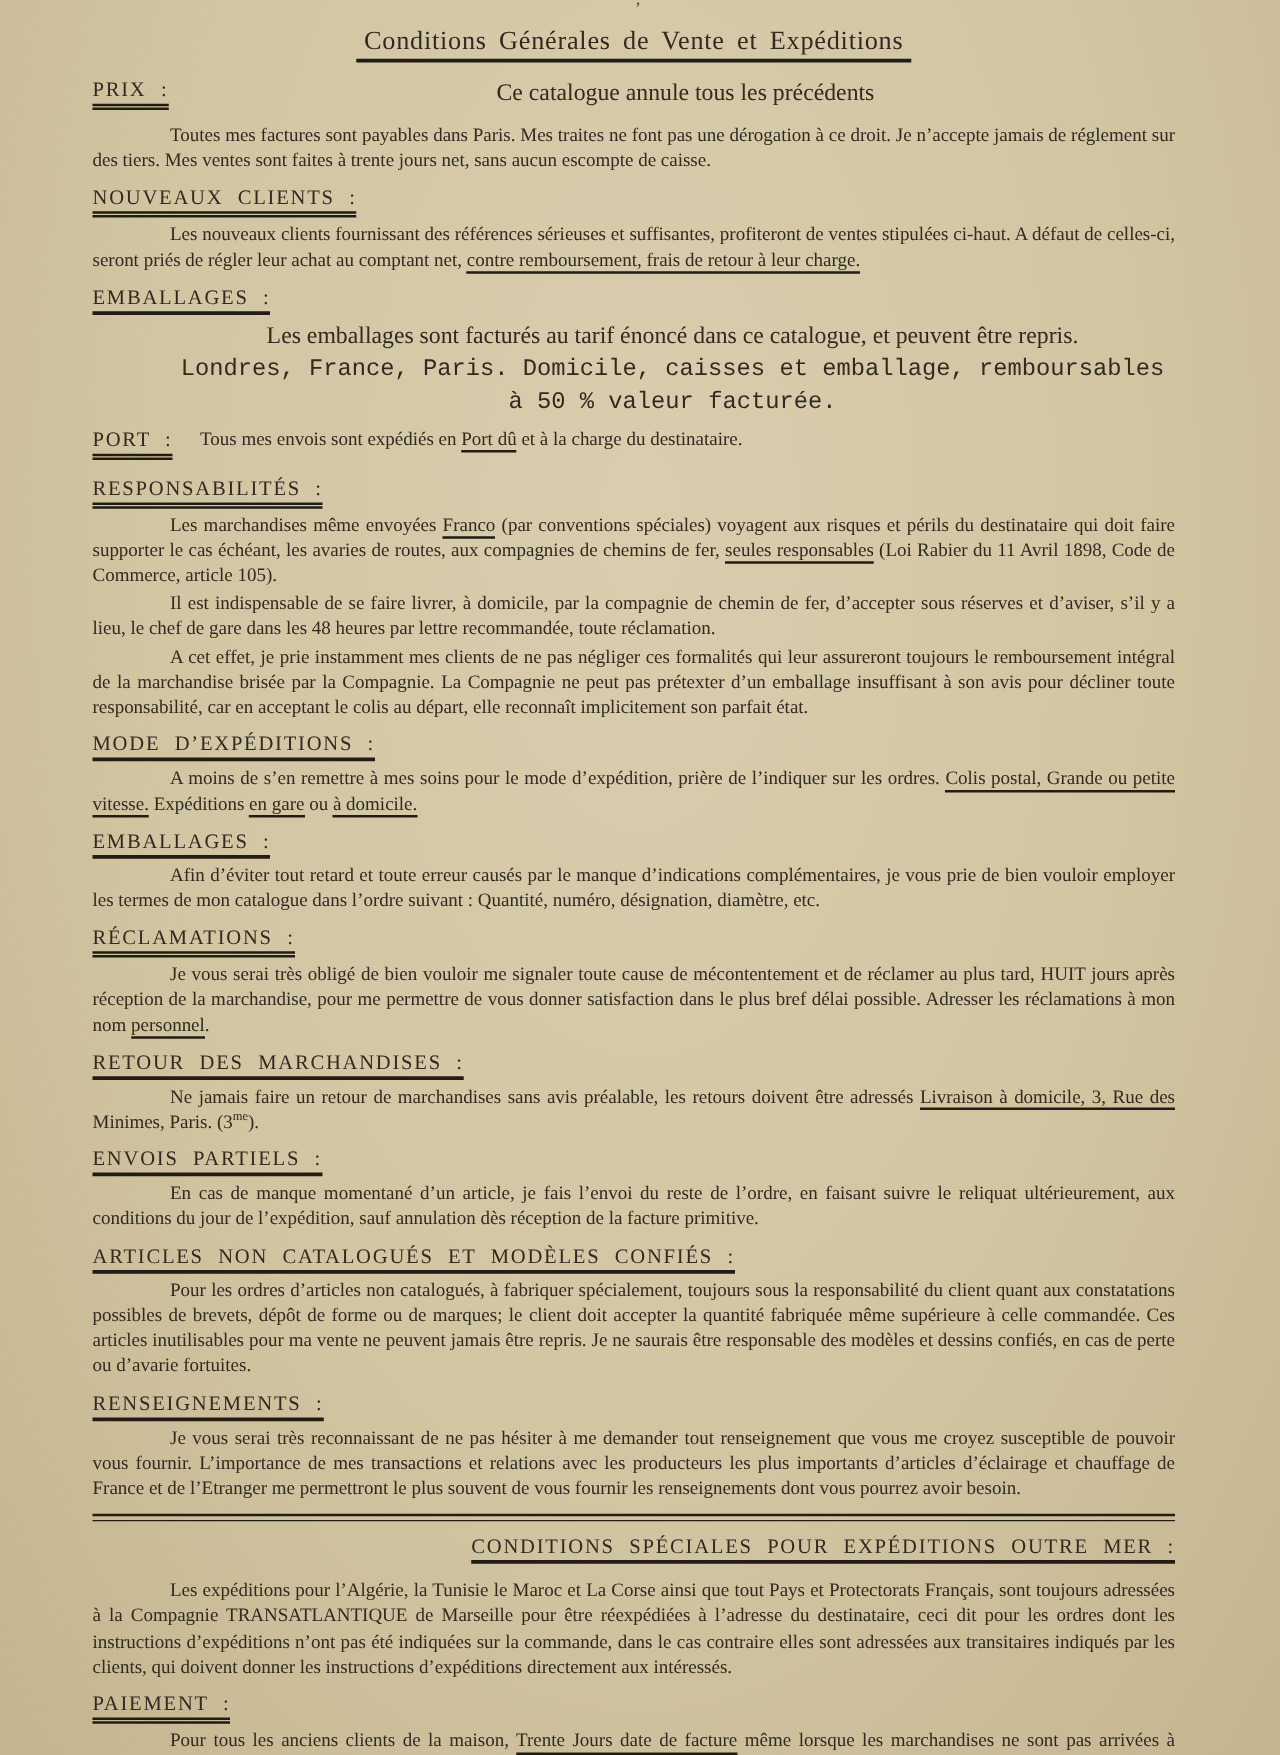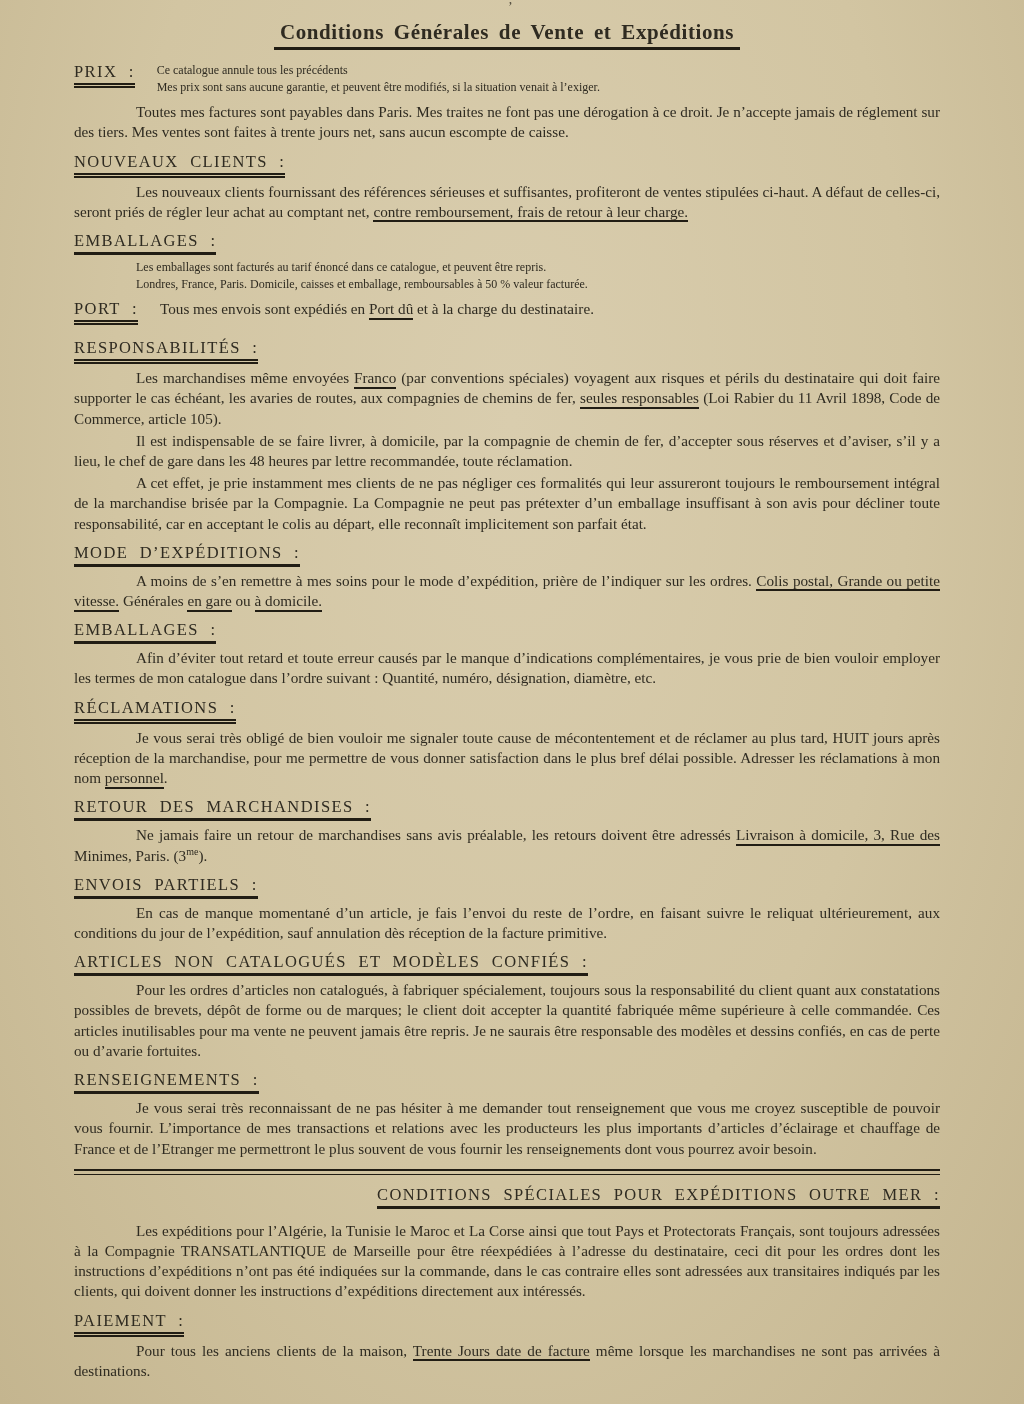--- a/index.html
+++ b/index.html
@@ -23,41 +23,41 @@
     padding:20px 84px 0 74px;
     position:relative;
   }
   .top-mark{
     position:absolute;left:508px;top:0;
     font-size:14px;color:var(--ink);opacity:.8;
   }
   .title-wrap{text-align:center;margin:0 0 12px 0;}
   .doc-title{
     display:inline-block;
-    font-size:21px;font-weight:bold;letter-spacing:.6px;word-spacing:4px;
+    font-size:21px;font-weight:normal;letter-spacing:.6px;word-spacing:4px;
     border-bottom:3.5px solid var(--rule);
     padding:0 6px 2px 6px;
   }
   section{margin:0 0 7px 0;}
   .sec-h{
     display:inline-block;
     font-size:16.5px;letter-spacing:1.4px;word-spacing:6px;
     padding-bottom:1px;
     margin:2px 0 4px 0;
     border-bottom:3px solid var(--rule);
     white-space:nowrap;
   }
   .h-double{border-bottom:5px double var(--rule);}
   p.body{
     margin:0 0 2px 0;
     font-size:15.2px;line-height:1.33;
     text-align:justify;
     text-indent:62px;
   }
-  .line{font-size:12px;line-height:1.38;}
+  .line{font-size:19px;line-height:1.38;text-align:center;}
   .inline-sec{display:flex;align-items:flex-start;}
   .inline-sec .sec-h{margin-top:0;flex:0 0 auto;font-family:Liberation Serif, serif;}
   .inline-sec .txt{flex:1 1 auto;padding-left:22px;font-size:15.2px;line-height:1.38;}
   .u{border-bottom:2px solid var(--rule);padding-bottom:0.5px;}
   .i{}
   sup{font-size:10px;line-height:0;}
   .divider{
     height:3px;margin:10px 0 8px 0;
     border-top:2.5px solid var(--rule);
     border-bottom:1.5px solid var(--rule);
@@ -73,57 +73,56 @@
 
   <div class="title-wrap">
     <span class="doc-title">Conditions Générales de Vente et Expéditions</span>
   </div>
 
   <section>
     <div class="inline-sec">
       <span class="sec-h h-double">PRIX :</span>
       <div class="txt">
         <div class="line">Ce catalogue annule tous les précédents</div>
-        <div class="line">Mes prix sont sans aucune garantie, et peuvent être modifiés, si la situation venait à l’exiger.</div>
       </div>
     </div>
   </section>
 
   <section>
     <p class="body">Toutes mes factures sont payables dans Paris. Mes traites ne font pas une dérogation à ce droit. Je n’accepte jamais de réglement sur des tiers. Mes ventes sont faites à trente jours net, sans aucun escompte de caisse.</p>
   </section>
 
   <section>
     <span class="sec-h h-double">NOUVEAUX CLIENTS :</span>
     <p class="body"><span>Les nouveaux clients fournissant des références sérieuses et suffisantes, profiteront de ventes stipulées ci-haut. A défaut de celles-ci, seront priés de régler leur achat au comptant net, </span><span class="u">contre remboursement, frais de retour à leur charge.</span></p>
   </section>
 
   <section>
     <span class="sec-h">EMBALLAGES :</span>
     <div class="line" style="padding-left:62px;">Les emballages sont facturés au tarif énoncé dans ce catalogue, et peuvent être repris.</div>
-    <div class="line" style="padding-left:62px;">Londres, France, Paris. Domicile, caisses et emballage, remboursables à 50 % valeur facturée.</div>
+    <div class="line" style="padding-left:62px;font-family:Liberation Mono, monospace;">Londres, France, Paris. Domicile, caisses et emballage, remboursables à 50 % valeur facturée.</div>
   </section>
 
   <section>
     <div class="inline-sec">
       <span class="sec-h h-double">PORT :</span>
       <div class="txt"><span>Tous mes envois sont expédiés en </span><span class="u">Port dû</span><span> et à la charge du destinataire.</span></div>
     </div>
   </section>
 
   <section>
     <span class="sec-h h-double">RESPONSABILITÉS :</span>
     <p class="body"><span>Les marchandises même envoyées </span><span class="u">Franco</span><span> (par conventions spéciales) voyagent aux risques et périls du destinataire qui doit faire supporter le cas échéant, les avaries de routes, aux compagnies de chemins de fer, </span><span class="u">seules responsables</span><span> (Loi Rabier du 11 Avril 1898, Code de Commerce, article 105).</span></p>
     <p class="body">Il est indispensable de se faire livrer, à domicile, par la compagnie de chemin de fer, d’accepter sous réserves et d’aviser, s’il y a lieu, le chef de gare dans les 48 heures par lettre recommandée, toute réclamation.</p>
     <p class="body">A cet effet, je prie instamment mes clients de ne pas négliger ces formalités qui leur assureront toujours le remboursement intégral de la marchandise brisée par la Compagnie. La Compagnie ne peut pas prétexter d’un emballage insuffisant à son avis pour décliner toute responsabilité, car en acceptant le colis au départ, elle reconnaît implicitement son parfait état.</p>
   </section>
 
   <section>
     <span class="sec-h">MODE D’EXPÉDITIONS :</span>
-    <p class="body"><span>A moins de s’en remettre à mes soins pour le mode d’expédition, prière de l’indiquer sur les ordres. </span><span class="u">Colis postal, Grande ou petite vitesse.</span><span> Générales </span><span class="u">en gare</span><span> ou </span><span class="u">à domicile.</span></p>
+    <p class="body"><span>A moins de s’en remettre à mes soins pour le mode d’expédition, prière de l’indiquer sur les ordres. </span><span class="u">Colis postal, Grande ou petite vitesse.</span><span> Expéditions </span><span class="u">en gare</span><span> ou </span><span class="u">à domicile.</span></p>
   </section>
 
   <section>
     <span class="sec-h">EMBALLAGES :</span>
     <p class="body">Afin d’éviter tout retard et toute erreur causés par le manque d’indications complémentaires, je vous prie de bien vouloir employer les termes de mon catalogue dans l’ordre suivant : Quantité, numéro, désignation, diamètre, etc.</p>
   </section>
 
   <section>
     <span class="sec-h h-double">RÉCLAMATIONS :</span>
     <p class="body"><span>Je vous serai très obligé de bien vouloir me signaler toute cause de mécontentement et de réclamer au plus tard, HUIT jours après réception de la marchandise, pour me permettre de vous donner satisfaction dans le plus bref délai possible. Adresser les réclamations à mon nom </span><span class="u">personnel</span><span>.</span></p>

